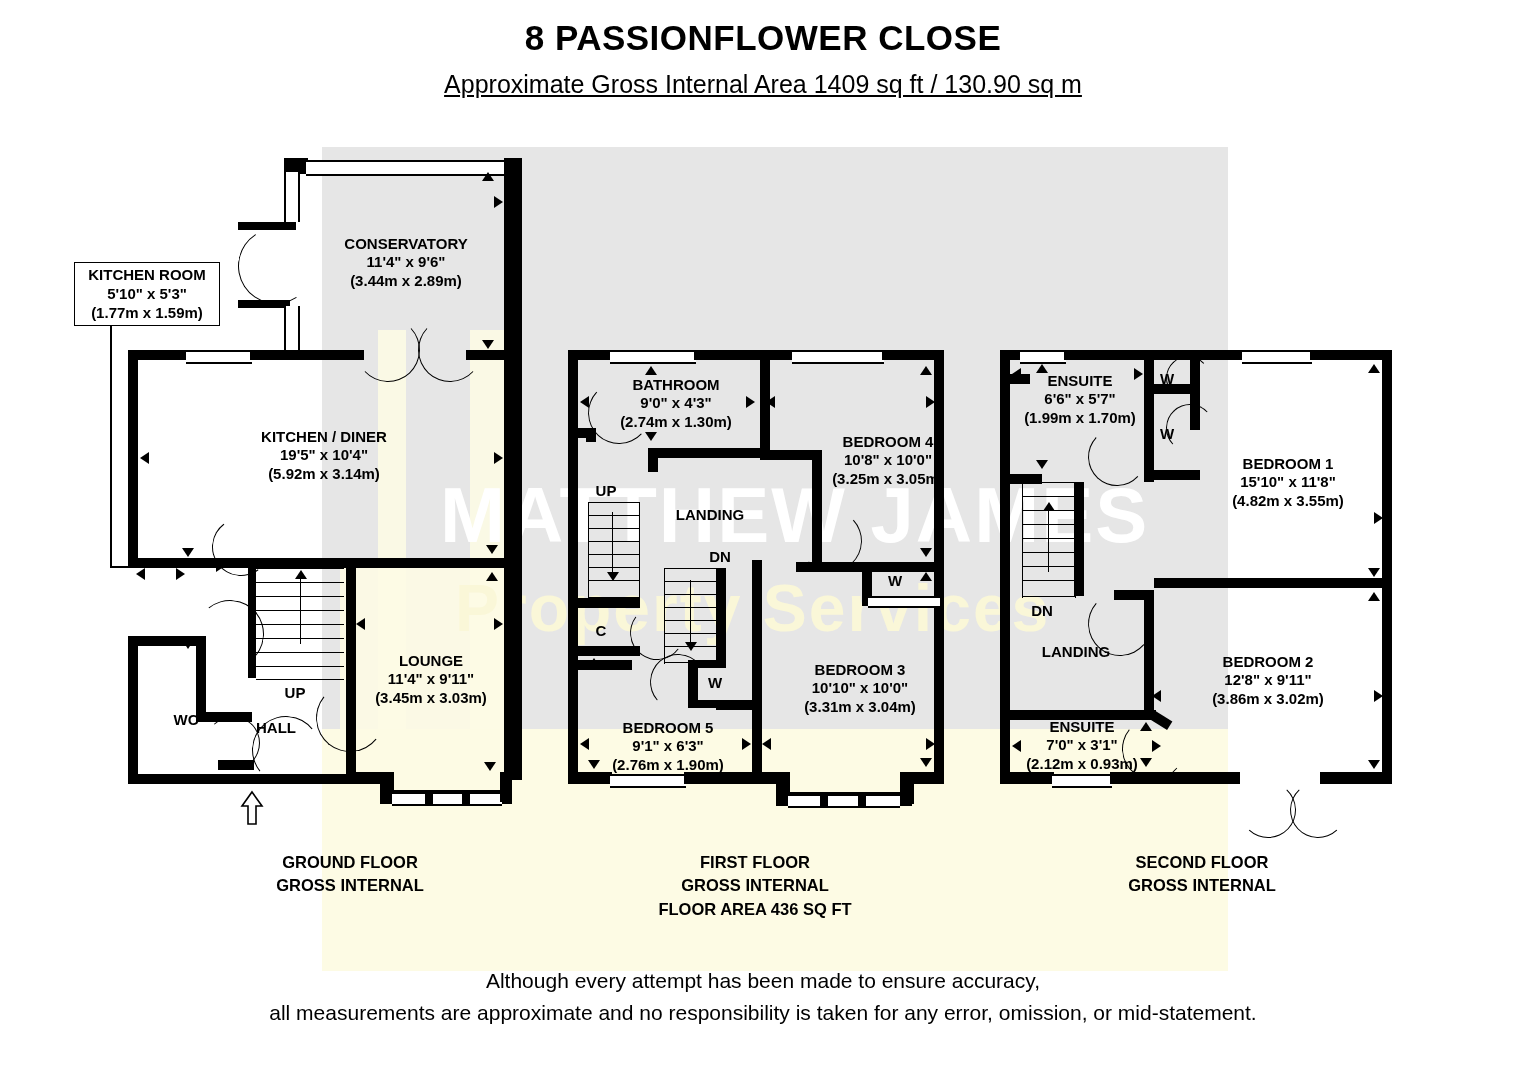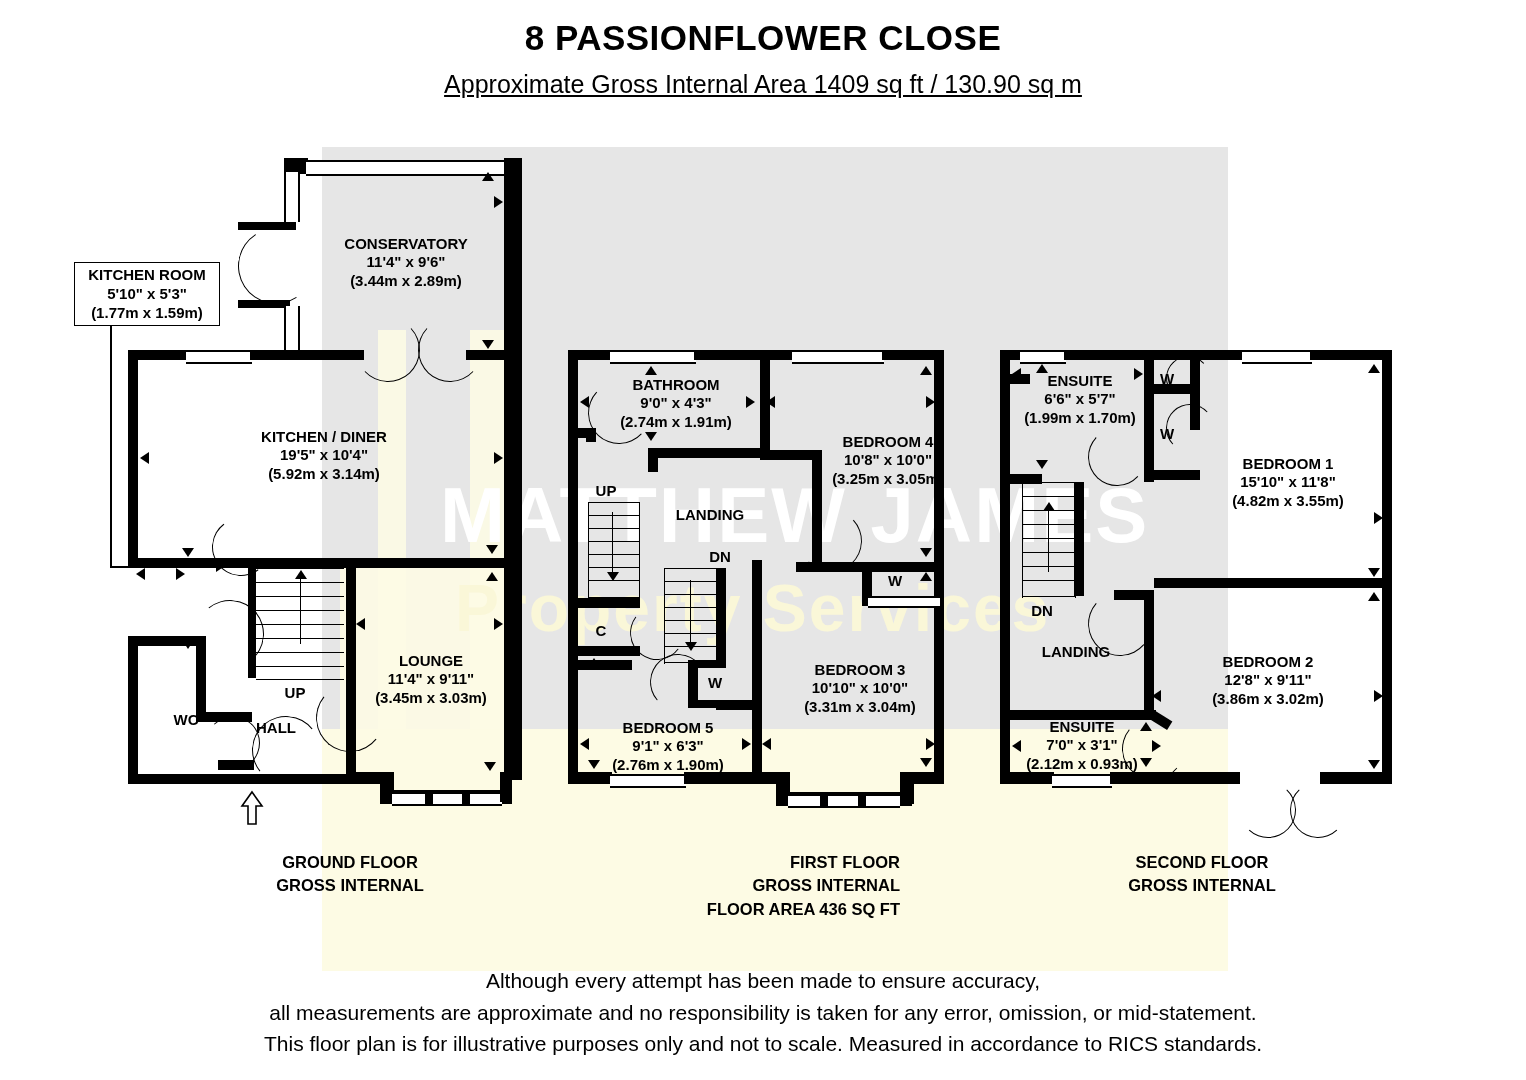--- a/index.html
+++ b/index.html
@@ -306,21 +306,21 @@
     <div class="tri l" style="left:580px;top:738px;"></div>
     <div class="tri r" style="left:742px;top:738px;"></div>
     <div class="tri d" style="left:588px;top:760px;"></div>
     <div class="tri l" style="left:762px;top:738px;"></div>
     <div class="tri r" style="left:926px;top:738px;"></div>
     <div class="tri d" style="left:920px;top:758px;"></div>
 
     <div class="lbl" style="left:578px;top:376px;width:196px;">
       <div class="n">BATHROOM</div>
       <div class="d">9'0" x 4'3"</div>
-      <div class="d">(2.74m x 1.91m)</div>
+      <div class="d">(2.74m x 1.30m)</div>
     </div>
 
     <div class="lbl" style="left:790px;top:433px;width:196px;">
       <div class="n">BEDROOM 4</div>
       <div class="d">10'8" x 10'0"</div>
       <div class="d">(3.25m x 3.05m)</div>
     </div>
 
     <div class="lbl" style="left:762px;top:661px;width:196px;">
       <div class="n">BEDROOM 3</div>
@@ -439,30 +439,29 @@
     </div>
 
     <div class="lbl small" style="left:1030px;top:643px;width:92px;">LANDING</div>
   </div>
 
   <div class="floorcap" style="left:205px;top:851px;width:290px;">
     <div>GROUND FLOOR</div>
     <div>GROSS INTERNAL</div>
   </div>
 
-  <div class="floorcap" style="left:610px;top:851px;width:290px;text-align:right;">
+  <div class="floorcap" style="left:610px;top:851px;width:290px;">
     <div>FIRST FLOOR</div>
     <div>GROSS INTERNAL</div>
     <div>FLOOR AREA 436 SQ FT</div>
   </div>
 
   <div class="floorcap" style="left:1057px;top:851px;width:290px;">
     <div>SECOND FLOOR</div>
     <div>GROSS INTERNAL</div>
   </div>
 
   <div class="disclaim" style="top:965px;">
     <div>Although every attempt has been made to ensure accuracy,</div>
     <div>all measurements are approximate and no responsibility is taken for any error, omission, or mid-statement.</div>
-    <div>This floor plan is for illustrative purposes only and not to scale. Measured in accordance to RICS standards.</div>
   </div>
 
 </div>
 
 </body></html>

